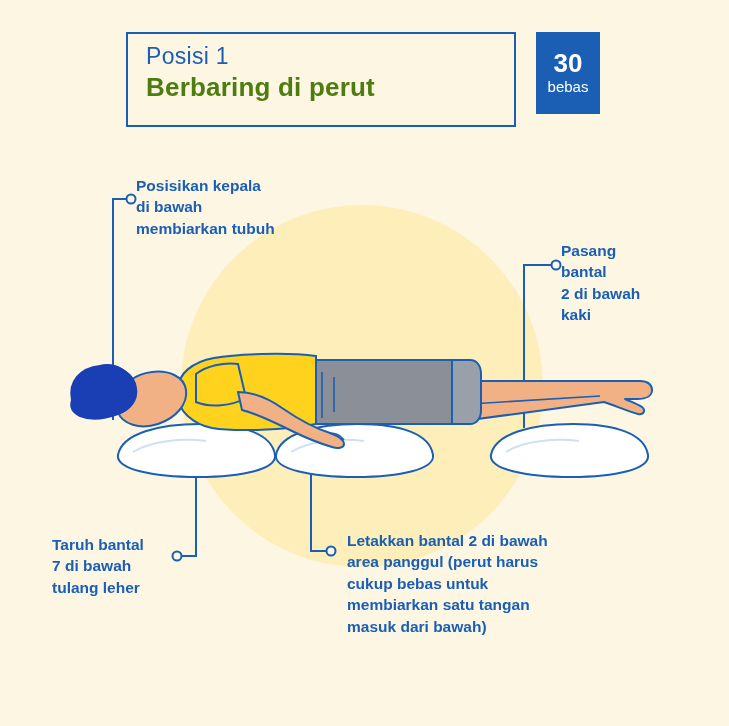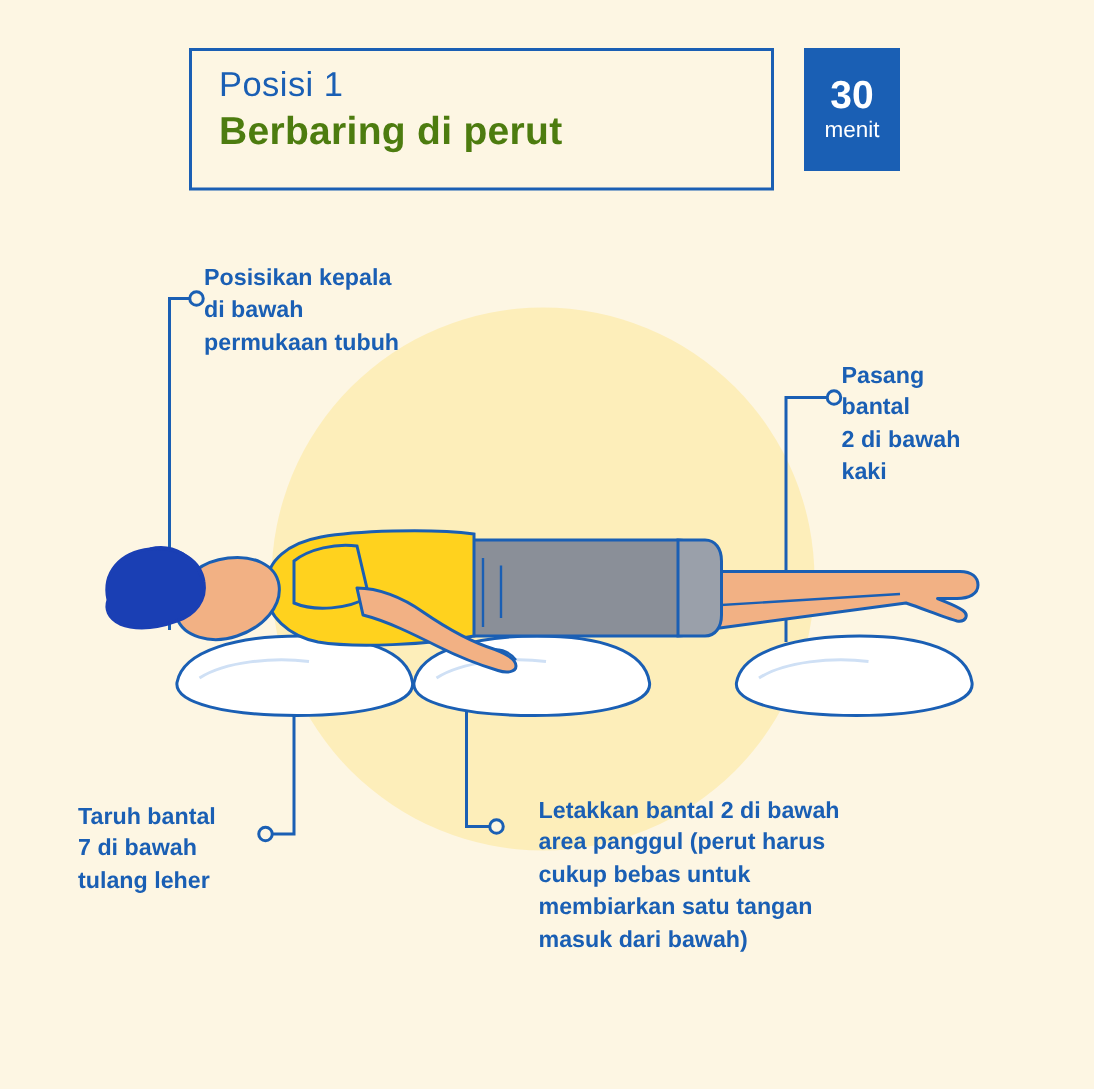--- a/index.html
+++ b/index.html
@@ -92,21 +92,21 @@
     position: absolute;
     color: #1a5fb4;
     font-weight: bold;
     font-size: 15.5px;
     line-height: 1.38;
     white-space: pre-line;
   }
   #callout-head   { left: 136px; top: 175px; width: 190px; }
   #callout-legs   { left: 561px; top: 240px; width: 140px; }
   #callout-neck   { left: 52px;  top: 534px; width: 160px; }
-  #callout-hip    { left: 347px; top: 530px; width: 280px; margin-left: 12px; }
+  #callout-hip    { left: 347px; top: 530px; width: 280px; }
 
   
   #leaders {
     position: absolute;
     left: 0;
     top: 0;
     width: 729px;
     height: 726px;
   }
 
@@ -126,21 +126,21 @@
 
   <div class="glow"></div>
 
   <div class="header-box">
     <div class="header-line1">Posisi 1</div>
     <div class="header-line2">Berbaring di perut</div>
   </div>
 
   <div class="time-box">
     <div class="time-number">30</div>
-    <div class="time-unit">menit</div>
+    <div class="time-unit">bebas</div>
   </div>
 
   <svg id="leaders" viewBox="0 0 729 726">
 
     <path d="M131 199 L113 199 L113 420" fill="none" stroke="#1a5fb4" stroke-width="2"></path>
     <circle cx="131" cy="199" r="4.5" fill="#fdf6e3" stroke="#1a5fb4" stroke-width="2"></circle>
 
     <path d="M556 265 L524 265 L524 428" fill="none" stroke="#1a5fb4" stroke-width="2"></path>
     <circle cx="556" cy="265" r="4.5" fill="#fdf6e3" stroke="#1a5fb4" stroke-width="2"></circle>
 
@@ -193,21 +193,21 @@
                C188 404 176 418 158 424 C140 430 122 424 118 412 Z" fill="#f2b184" stroke="#1a5fb4" stroke-width="2"></path>
 
       <path d="M72 400 C68 382 80 368 100 366 C120 364 134 374 136 388
                C138 400 130 410 118 414 C104 419 90 420 80 416 C72 412 70 406 72 400 Z" fill="#1a3fb4" stroke="#1a3fb4" stroke-width="2"></path>
       <path d="M100 366 C116 362 130 372 134 384" fill="none" stroke="#1a3fb4" stroke-width="2"></path>
     </g>
   </svg>
 
   <div class="callout" id="callout-head">Posisikan kepala
 di bawah
-permukaan tubuh</div>
+membiarkan tubuh</div>
   <div class="callout" id="callout-legs">Pasang
 bantal
 2 di bawah
 kaki</div>
   <div class="callout" id="callout-neck">Taruh bantal
 7 di bawah
 tulang leher</div>
   <div class="callout" id="callout-hip">Letakkan bantal 2 di bawah
 area panggul (perut harus
 cukup bebas untuk

